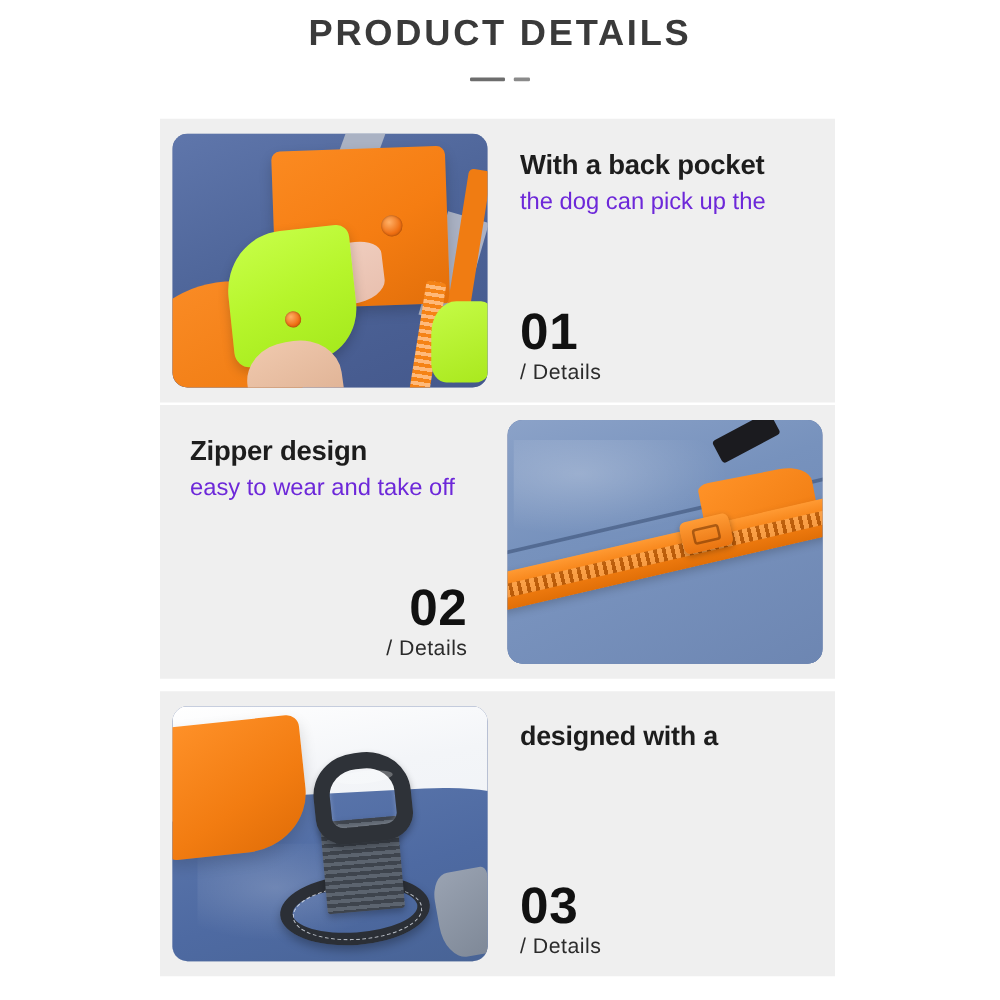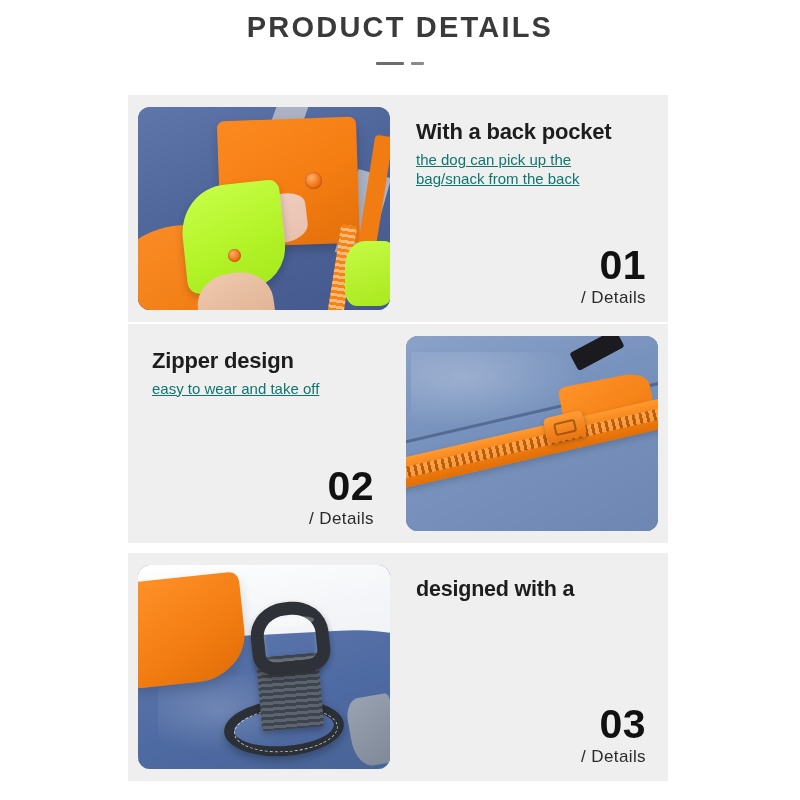--- a/index.html
+++ b/index.html
@@ -105,31 +105,30 @@
   .feat-heading {
     font-size: 22px;
     font-weight: bold;
     color: #1d1d1d;
     line-height: 1.16;
     letter-spacing: -0.2px;
   }
   .feat-heading.small { font-size: 21.5px; }
   .feat-sub {
     margin-top: 5px;
-    font-size: 15px;
-    color: #0f766e;
+    font-size: 19px;
+    color: #6d28d9;
     line-height: 1.28;
     font-weight: normal;
-    text-decoration: underline;
   }
 
   .num-block {
     margin-top: auto;
   }
-  .num-block.to-right { text-align: right; }
+  .num-block.to-right { text-align: left; }
   .num-block.to-left  { text-align: right; }
 
   .num-big {
     font-size: 41px;
     font-weight: bold;
     color: #111111;
     line-height: 1.0;
     letter-spacing: 0.5px;
   }
   .num-label {
@@ -428,21 +427,20 @@
           <div class="p1-zip2"></div>
           <div class="p1-green2"></div>
           <div class="p1-hand"></div>
         </div>
       </div>
 
       <div class="card-text align-right">
         <div class="feat-heading">With a back pocket</div>
         <div class="feat-sub">
           <div>the dog can pick up the</div>
-          <div>bag/snack from the back</div>
         </div>
         <div class="num-block to-right">
           <div class="num-big">01</div>
           <div class="num-label">/ Details</div>
         </div>
       </div>
     </div>
 
     <div class="card card-2">
 

